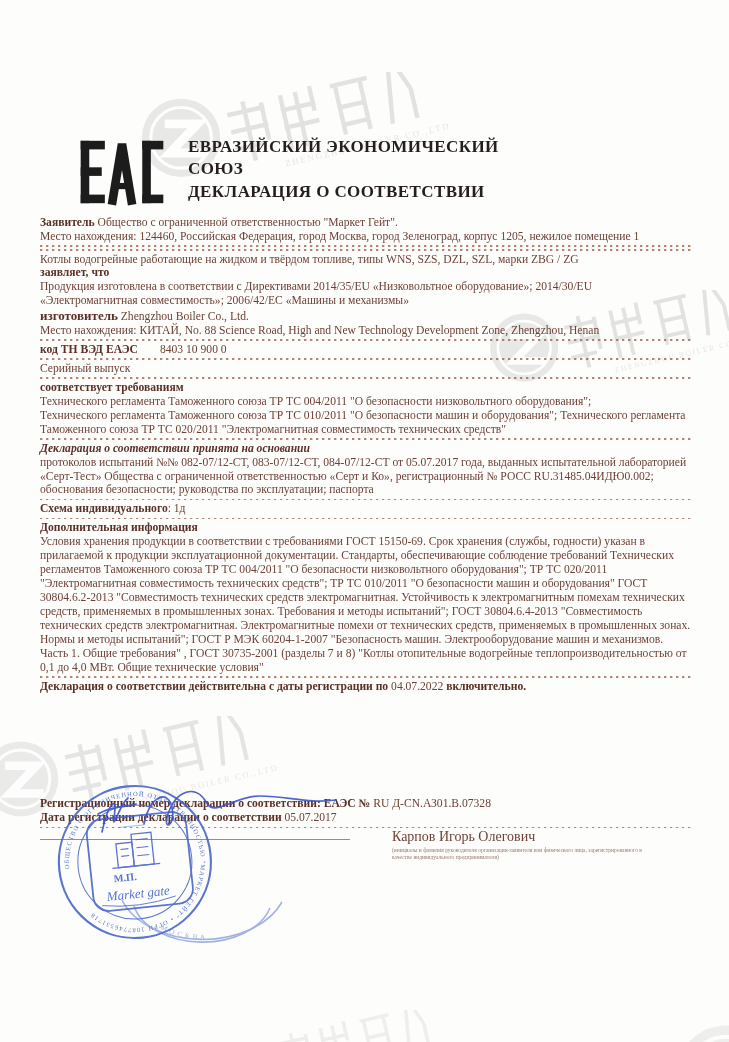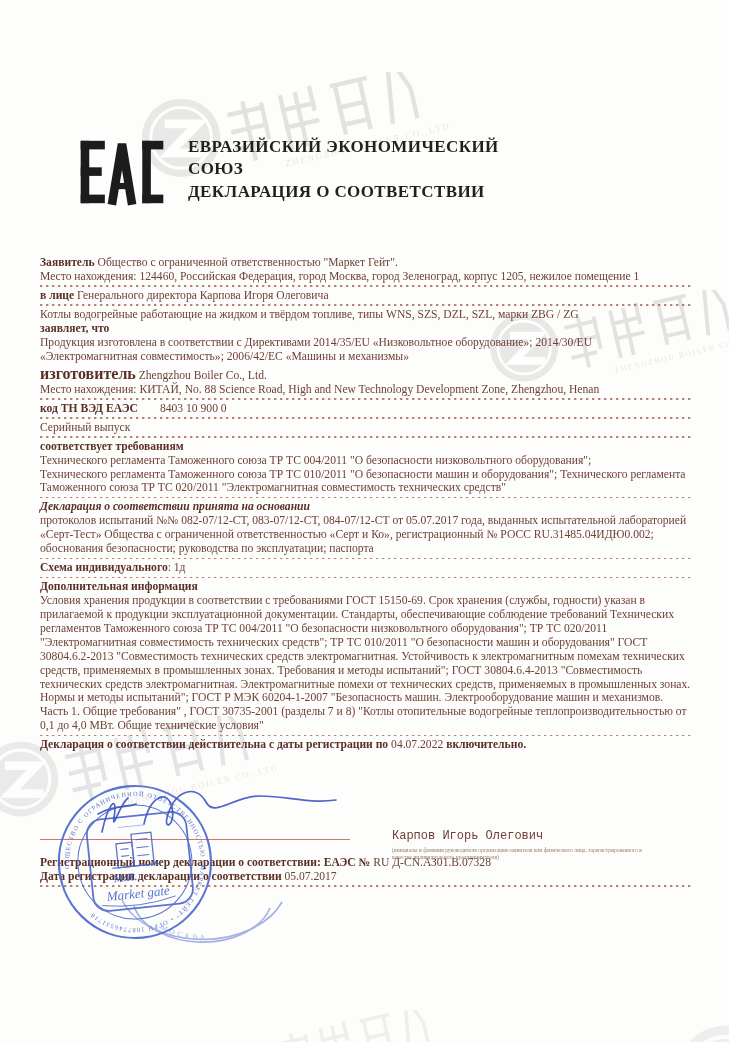--- a/index.html
+++ b/index.html
@@ -15,43 +15,43 @@
   
   .eac-logo{position:absolute;left:76px;top:128px;z-index:2;}
   .title{
     position:absolute;left:188px;top:136px;width:452px;z-index:2;
     font-weight:bold;color:#241f1c;
     font-size:17px;line-height:1.32;letter-spacing:.4px;
   }
   
   .doc{
     position:absolute;left:40px;top:216px;width:652px;z-index:2;
-    font-size:11.6px;line-height:1.2;margin-top:40px;
+    font-size:11.6px;line-height:1.2;
   }
   .doc p{margin:0;}
   .lbl{font-weight:bold;color:#5a2f26;}
-  .lbl-sm{font-weight:bold;color:#5a2f26;font-size:16px;}
+  .lbl-sm{font-weight:bold;color:#5a2f26;font-size:13px;}
   .rule{
     height:1.6px;margin:1.5px 0 2px;
     background:repeating-linear-gradient(90deg,
       rgba(176,96,70,.8) 0 2px, rgba(120,150,145,.35) 2px 3px, rgba(0,0,0,0) 3px 6px);
   }
   .mt14{margin-top:14px;}
   .mt10{margin-top:10px;font-style:italic;}
   .mt16{margin-top:16px;}
   .code-row{display:flex;}
   .code-row .val{margin-left:22px;}
   .sig-space{height:104px;}
   
   .stamp{position:absolute;left:40px;top:778px;z-index:3;transform:rotate(-6deg);opacity:.88;}
   .stamp2{position:absolute;left:112px;top:888px;z-index:3;opacity:.5;}
   .signature{position:absolute;left:84px;top:772px;z-index:4;opacity:.9;}
   .sig-line{position:absolute;left:40px;top:839px;width:310px;height:1.3px;
     background:#c4473a;opacity:.75;z-index:2;}
-  .sig-name{position:absolute;left:392px;top:829px;z-index:2;font-size:12px;color:#6e4136;font-family:Liberation Mono, monospace;}
+  .sig-name{position:absolute;left:392px;top:829px;z-index:2;font-size:14px;color:#6e4136;}
   .sig-caption{
     position:absolute;left:392px;top:847px;width:250px;z-index:2;
     font-size:5.5px;line-height:1.35;color:#9b7b6b;
   }
 </style>
 </head>
 <body>
 
 <div class="page">
 
@@ -137,21 +137,20 @@
     <div>ЕВРАЗИЙСКИЙ ЭКОНОМИЧЕСКИЙ</div>
     <div>СОЮЗ</div>
     <div>ДЕКЛАРАЦИЯ О СООТВЕТСТВИИ</div>
   </div>
 
   <div class="doc">
 
     <p><span class="lbl">Заявитель</span> <span>Общество с ограниченной ответственностью "Маркет Гейт".</span></p>
     <p>Место нахождения: 124460, Российская Федерация, город Москва, город Зеленоград, корпус 1205, нежилое помещение 1</p>
     <div class="rule"></div>
-    <p><span class="lbl">в лице</span> <span>Генерального директора Карпова Игоря Олеговича</span></p>
     <div class="rule"></div>
     <p>Котлы водогрейные работающие на жидком и твёрдом топливе, типы WNS, SZS, DZL, SZL, марки ZBG / ZG</p>
     <p><span class="lbl">заявляет, что</span></p>
     <p>Продукция изготовлена в соответствии с Директивами 2014/35/EU «Низковольтное оборудование»; 2014/30/EU «Электромагнитная совместимость»; 2006/42/EC «Машины и механизмы»</p>
     <p><span class="lbl-sm">изготовитель</span> <span>Zhengzhou Boiler Co., Ltd.</span></p>
     <p>Место нахождения: КИТАЙ, No. 88 Science Road, High and New Technology Development Zone, Zhengzhou, Henan</p>
     <div class="rule"></div>
 
     <p class="code-row mt14">
       <span class="lbl">код ТН ВЭД ЕАЭС</span>

